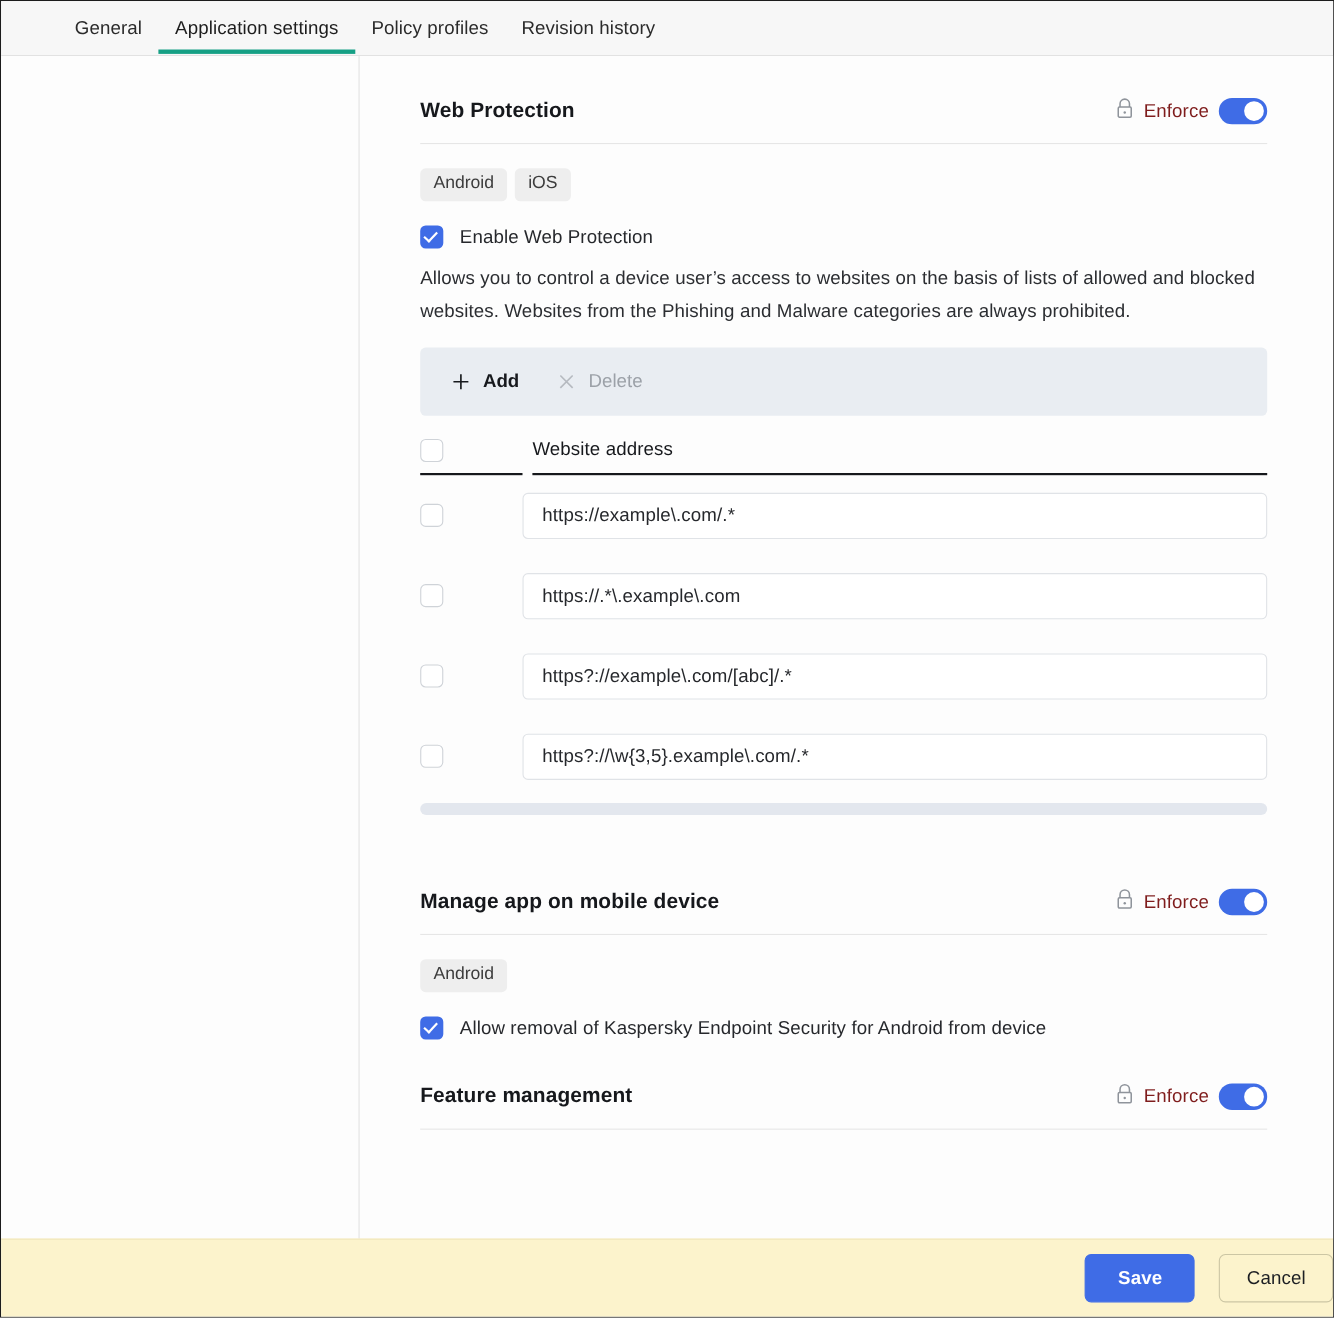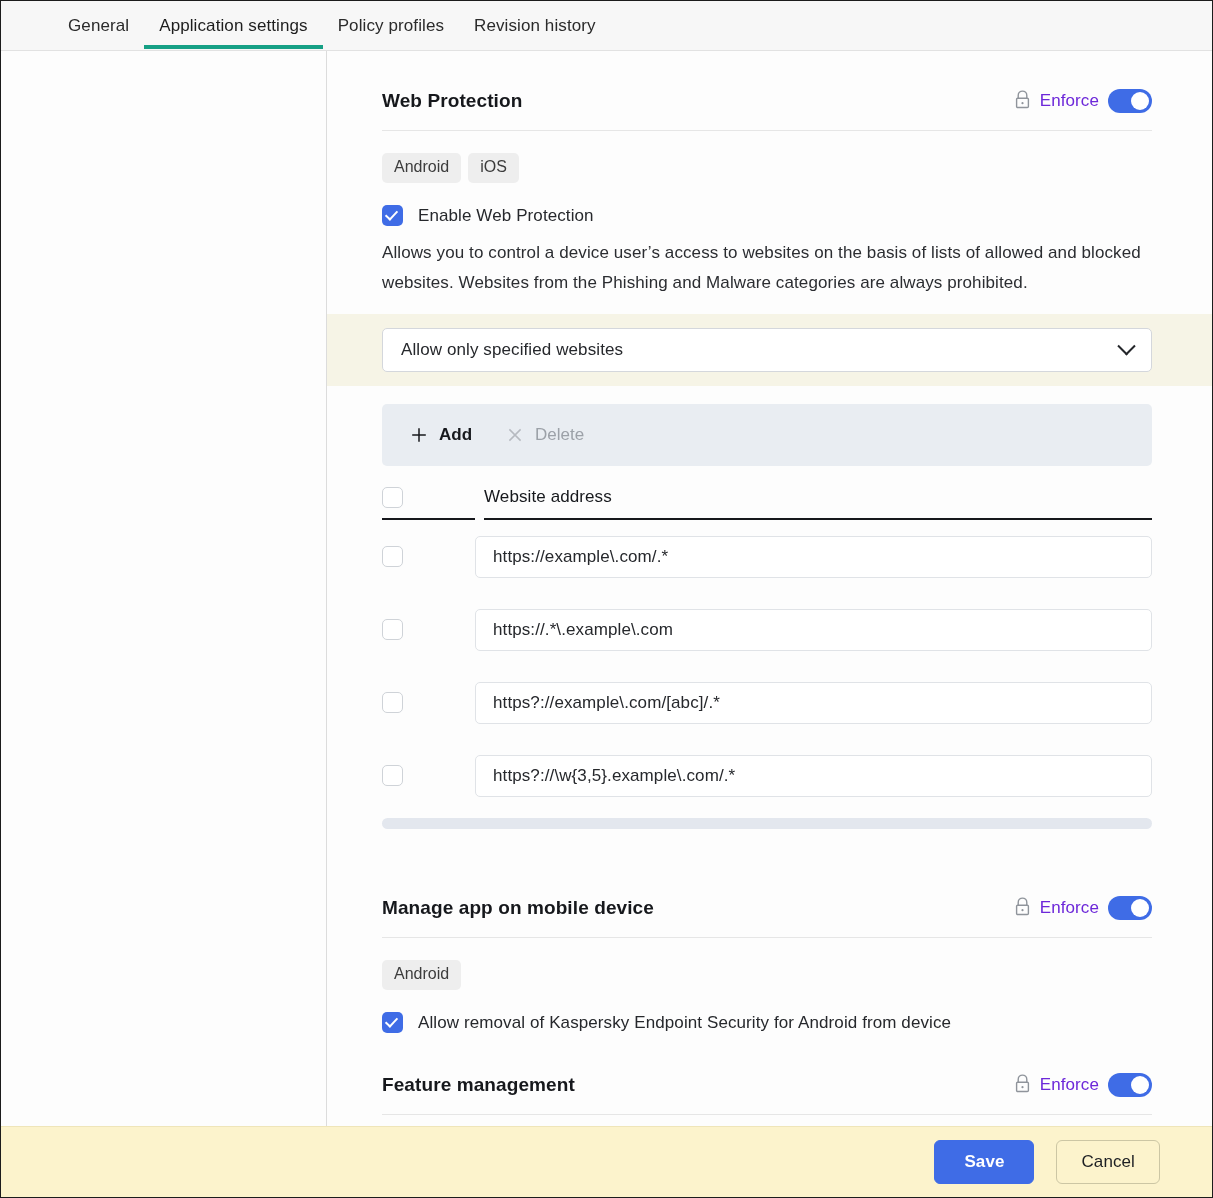--- a/index.html
+++ b/index.html
@@ -91,21 +91,21 @@
     letter-spacing: .1px;
   }
   .enforce-group {
     display: flex;
     align-items: center;
     gap: 9px;
   }
   .lock-icon { display: block; }
   .enforce-label {
     font-size: 17px;
-    color: #6d28d9;
+    color: #7f1d1d;
     letter-spacing: .1px;
   }
   .toggle {
     width: 44px;
     height: 24px;
     border-radius: 12px;
     background: #3f6ce6;
     position: relative;
     cursor: pointer;
     flex: 0 0 auto;
@@ -307,21 +307,20 @@
   
   .footer {
     position: absolute;
     left: 0; right: 0; bottom: 0;
     height: 71px;
     background: #fcf3cc;
     border-top: 1px solid #efe5b9;
     display: flex;
     align-items: center;
     justify-content: flex-end;
-    padding-right: 52px;
     gap: 22px;
     box-sizing: border-box;
   }
   .btn {
     height: 44px;
     min-width: 100px;
     border-radius: 6px;
     font-size: 17px;
     display: flex;
     align-items: center;
@@ -385,26 +384,20 @@
           <span class="chip">iOS</span>
         </div>
 
         <div class="cb-row">
           <span class="cbox checked"></span>
           <span class="cb-label">Enable Web Protection</span>
         </div>
 
         <div class="desc">Allows you to control a device user’s access to websites on the basis of lists of allowed and blocked websites. Websites from the Phishing and Malware categories are always prohibited.</div>
 
-        <div class="select-band">
-          <div class="select-box">
-            <span class="select-value">Allow only specified websites</span>
-            <span class="chev"></span>
-          </div>
-        </div>
 
         <div class="tbl-toolbar">
           <span class="tbtn enabled">
             <svg width="18" height="18" viewBox="0 0 18 18">
               <path d="M9 2.2V15.8M2.2 9H15.8" stroke="#17191d" stroke-width="1.5"></path>
             </svg>
             <span>Add</span>
           </span>
           <span class="tbtn disabled">
             <svg width="18" height="18" viewBox="0 0 18 18">

